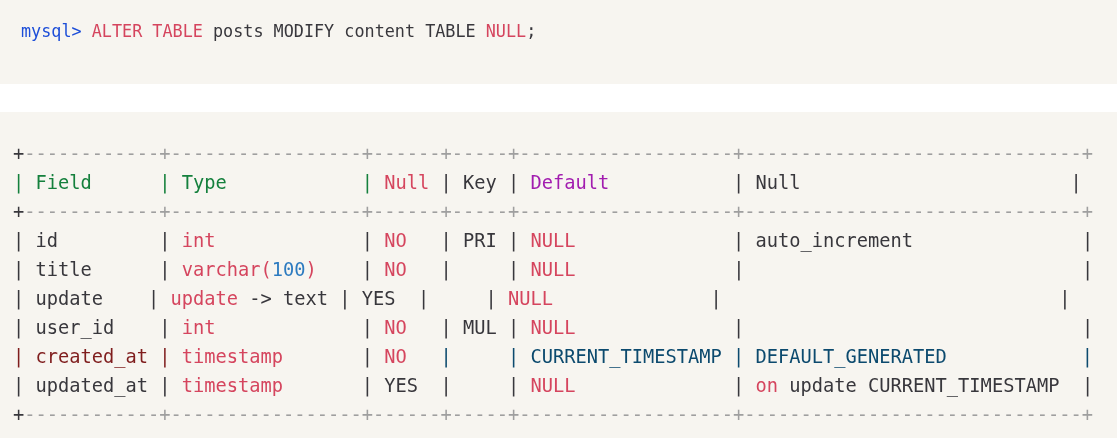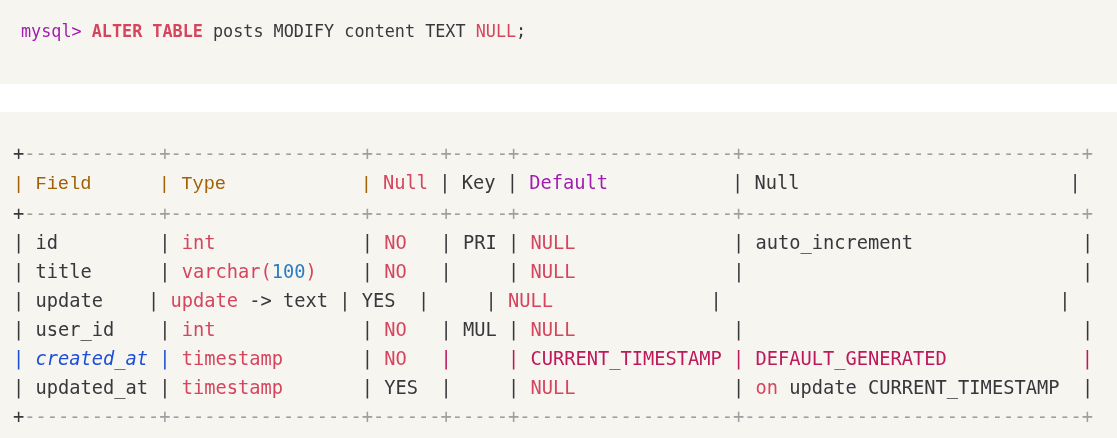--- a/index.html
+++ b/index.html
@@ -28,31 +28,31 @@
     font-size: 18.7px;
     line-height: 29px;
   }
 </style>
 </head>
 <body>
 
 <div>
 
   <div class="panel panel-top">
-    <pre class="code command"><span style="color: #a21caf;">mysql&gt; </span><span style="color: rgb(213, 69, 94); font-weight: bold;">ALTER TABLE</span><span style="color: rgb(56, 55, 60);"> posts MODIFY content TEXT </span><span style="color: rgb(213, 69, 94);">NULL</span><span style="color: rgb(56, 55, 60);">;</span></pre>
+    <pre class="code command"><span style="color: #1d4ed8;">mysql&gt; </span><span style="color: rgb(213, 69, 94);">ALTER TABLE</span><span style="color: rgb(56, 55, 60);"> posts MODIFY content TABLE </span><span style="color: rgb(213, 69, 94);">NULL</span><span style="color: rgb(56, 55, 60);">;</span></pre>
   </div>
 
   <div class="panel-gap"></div>
 
   <div class="panel panel-bottom">
     <pre class="code schema"><span style="color: rgb(56, 55, 60);">+</span><span style="color: rgb(159, 159, 159);">------------+-----------------+------+-----+-------------------+------------------------------+</span>
-<span style="color: #a16207; font-family: Liberation Mono, monospace;">| Field      | Type            | </span><span style="color: rgb(213, 69, 94);">Null</span><span style="color: rgb(56, 55, 60);"> | Key | </span><span style="color: #a21caf;">Default</span><span style="color: rgb(56, 55, 60);">           | Null                        |</span>
+<span style="color: #15803d;">| Field      | Type            | </span><span style="color: rgb(213, 69, 94);">Null</span><span style="color: rgb(56, 55, 60);"> | Key | </span><span style="color: #a21caf;">Default</span><span style="color: rgb(56, 55, 60);">           | Null                        |</span>
 <span style="color: rgb(56, 55, 60);">+</span><span style="color: rgb(159, 159, 159);">------------+-----------------+------+-----+-------------------+------------------------------+</span>
 <span style="color: rgb(56, 55, 60);">| id         | </span><span style="color: rgb(213, 69, 94);">int</span><span style="color: rgb(56, 55, 60);">             | </span><span style="color: rgb(213, 69, 94);">NO</span><span style="color: rgb(56, 55, 60);">   | PRI | </span><span style="color: rgb(213, 69, 94);">NULL</span><span style="color: rgb(56, 55, 60);">              | auto_increment               |</span>
 <span style="color: rgb(56, 55, 60);">| title      | </span><span style="color: rgb(213, 69, 94);">varchar(</span><span style="color: rgb(45, 123, 192);">100</span><span style="color: rgb(213, 69, 94);">)</span><span style="color: rgb(56, 55, 60);">    | </span><span style="color: rgb(213, 69, 94);">NO</span><span style="color: rgb(56, 55, 60);">   |     | </span><span style="color: rgb(213, 69, 94);">NULL</span><span style="color: rgb(56, 55, 60);">              |                              |</span>
 <span style="color: rgb(56, 55, 60);">| update    | </span><span style="color: rgb(213, 69, 94);">update</span><span style="color: rgb(56, 55, 60);"> -&gt; text | YES  |     | </span><span style="color: rgb(213, 69, 94);">NULL</span><span style="color: rgb(56, 55, 60);">              |                              |</span>
 <span style="color: rgb(56, 55, 60);">| user_id    | </span><span style="color: rgb(213, 69, 94);">int</span><span style="color: rgb(56, 55, 60);">             | </span><span style="color: rgb(213, 69, 94);">NO</span><span style="color: rgb(56, 55, 60);">   | MUL | </span><span style="color: rgb(213, 69, 94);">NULL</span><span style="color: rgb(56, 55, 60);">              |                              |</span>
-<span style="color: #1d4ed8; font-style: italic;">| created_at | </span><span style="color: rgb(213, 69, 94);">timestamp</span><span style="color: rgb(56, 55, 60);">       | </span><span style="color: rgb(213, 69, 94);">NO</span><span style="color: #be185d;">   |     | CURRENT_TIMESTAMP | DEFAULT_GENERATED            |</span>
+<span style="color: #7f1d1d;">| created_at | </span><span style="color: rgb(213, 69, 94);">timestamp</span><span style="color: rgb(56, 55, 60);">       | </span><span style="color: rgb(213, 69, 94);">NO</span><span style="color: #0c4a6e;">   |     | CURRENT_TIMESTAMP | DEFAULT_GENERATED            |</span>
 <span style="color: rgb(56, 55, 60);">| updated_at | </span><span style="color: rgb(213, 69, 94);">timestamp</span><span style="color: rgb(56, 55, 60);">       | YES  |     | </span><span style="color: rgb(213, 69, 94);">NULL</span><span style="color: rgb(56, 55, 60);">              | </span><span style="color: rgb(213, 69, 94);">on</span><span style="color: rgb(56, 55, 60);"> update CURRENT_TIMESTAMP  |</span>
 <span style="color: rgb(56, 55, 60);">+</span><span style="color: rgb(159, 159, 159);">------------+-----------------+------+-----+-------------------+------------------------------+</span></pre>
   </div>
 
 </div>
 
 </body></html>

